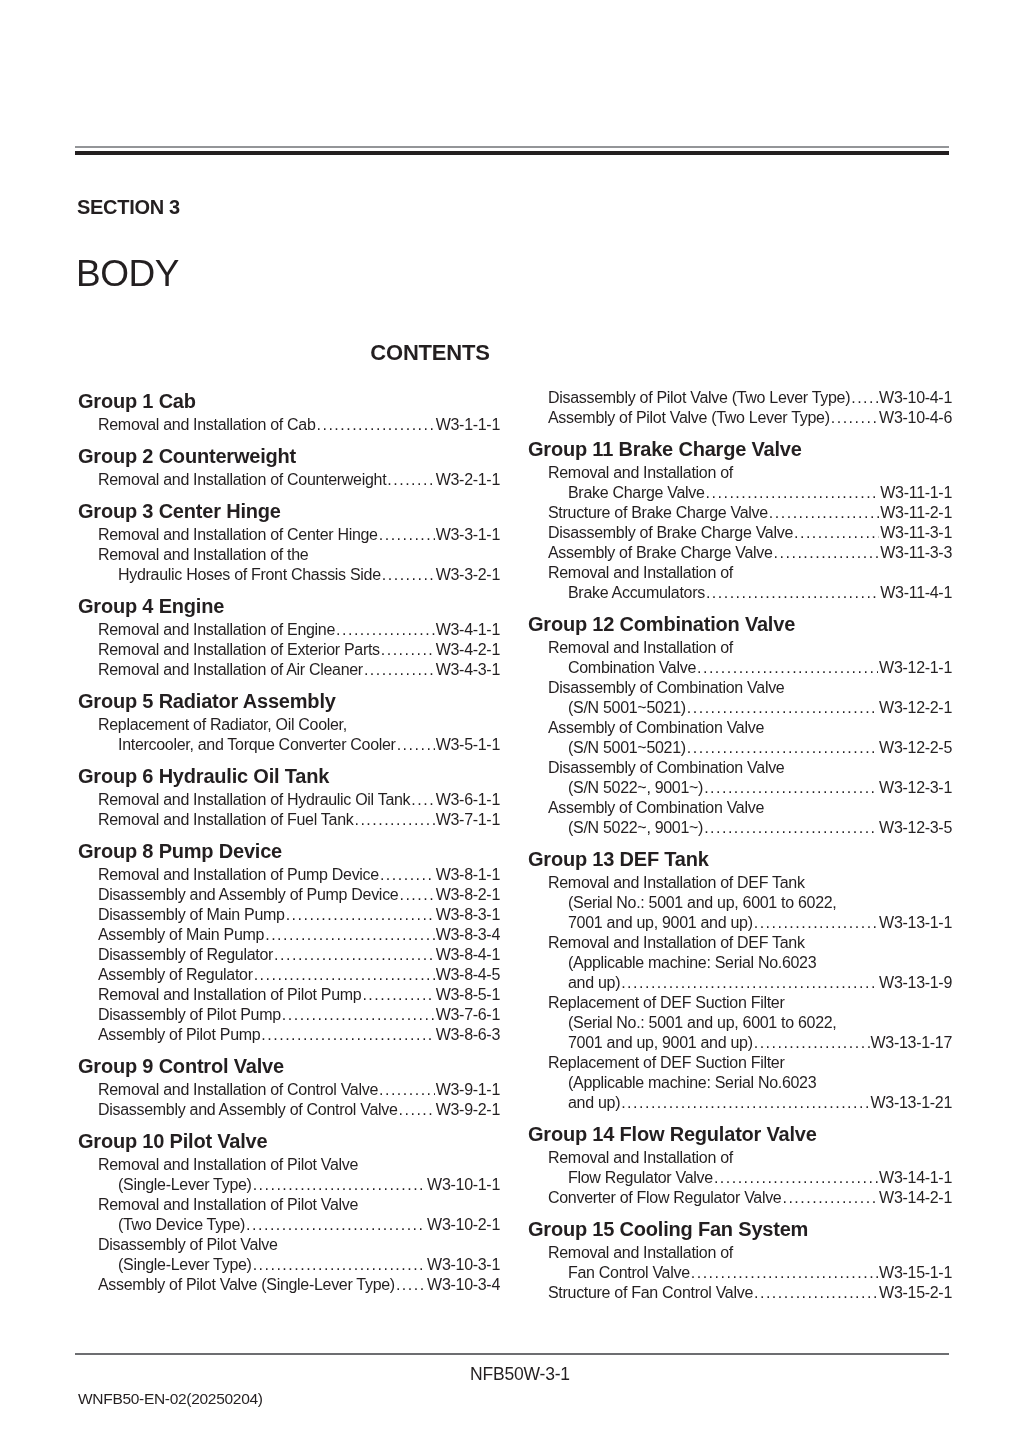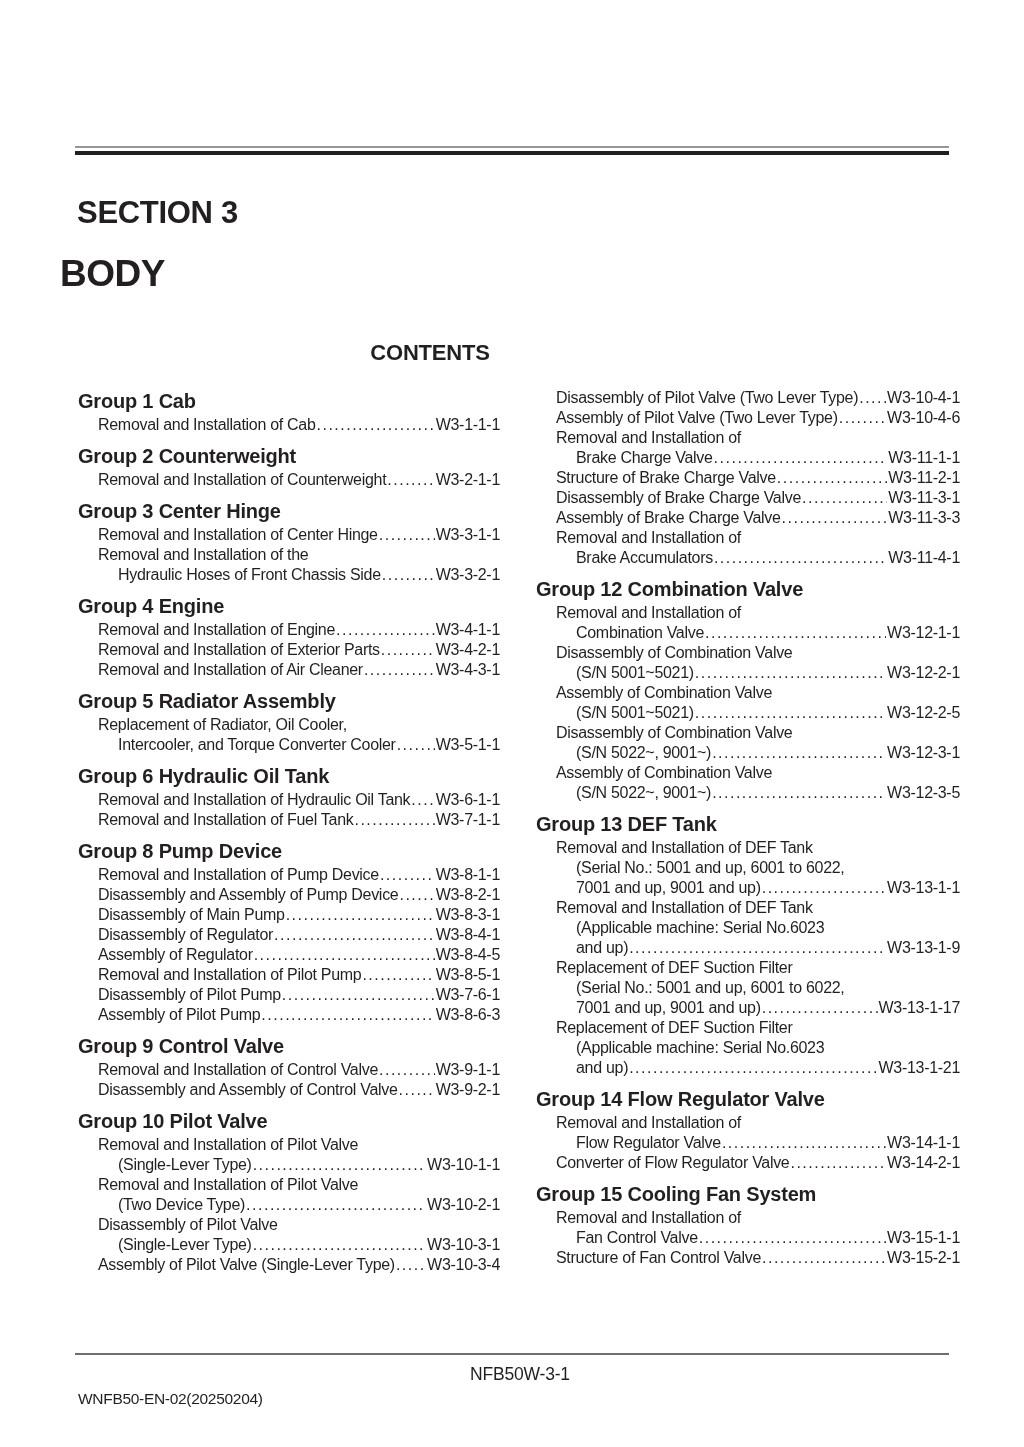--- a/index.html
+++ b/index.html
@@ -21,51 +21,51 @@
     content: "";
     display: block;
     height: 4px;
     margin-top: 3px;
     background: #231f20;
   }
   .section-label {
     position: absolute;
     top: 196px; left: 77px;
     margin: 0;
-    font-size: 31px;
+    font-size: 20px;
     font-weight: 700;
     letter-spacing: -0.3px;
     line-height: 1.1;
   }
   .section-title {
     position: absolute;
-    top: 254px; left: 60px;
+    top: 254px; left: 76px;
     margin: 0;
     font-size: 37px;
-    font-weight: 700;
+    font-weight: 400;
     letter-spacing: -0.5px;
     line-height: 1.1;
   }
   .contents-title {
     position: absolute;
     top: 340px; left: 0; width: 860px;
     text-align: center;
     font-size: 22px;
     font-weight: 700;
     letter-spacing: -0.2px;
   }
   .toc {
     position: absolute;
     top: 388px; left: 78px; width: 872px;
     display: flex;
     gap: 28px;
   }
   .toc-col { flex: 0 0 auto; }
   .toc-col.left  { width: 422px; }
-  .toc-col.right { width: 424px; margin-left: 8px; }
+  .toc-col.right { width: 424px; }
   .group-heading {
     font-size: 20px;
     font-weight: 700;
     letter-spacing: -0.2px;
     line-height: 22px;
     margin: 10px 0 3px 0;
     white-space: nowrap;
   }
   .toc-col .group-heading:first-child { margin-top: 2px; }
   .entry-line {
@@ -197,20 +197,25 @@
           <span class="entry-text">Disassembly and Assembly of Pump Device</span>
           <span class="dots"></span>
           <span class="page-ref">W3-8-2-1</span>
         </div>
         <div class="entry-line indent1">
           <span class="entry-text">Disassembly of Main Pump</span>
           <span class="dots"></span>
           <span class="page-ref">W3-8-3-1</span>
         </div>
         <div class="entry-line indent1">
+          <span class="entry-text">Assembly of Main Pump</span>
+          <span class="dots"></span>
+          <span class="page-ref">W3-8-3-4</span>
+        </div>
+        <div class="entry-line indent1">
           <span class="entry-text">Disassembly of Regulator</span>
           <span class="dots"></span>
           <span class="page-ref">W3-8-4-1</span>
         </div>
         <div class="entry-line indent1">
           <span class="entry-text">Assembly of Regulator</span>
           <span class="dots"></span>
           <span class="page-ref">W3-8-4-5</span>
         </div>
         <div class="entry-line indent1">
@@ -274,20 +279,21 @@
         <div class="entry-line indent1">
           <span class="entry-text">Disassembly of Pilot Valve (Two Lever Type)</span>
           <span class="dots"></span>
           <span class="page-ref">W3-10-4-1</span>
         </div>
         <div class="entry-line indent1">
           <span class="entry-text">Assembly of Pilot Valve (Two Lever Type)</span>
           <span class="dots"></span>
           <span class="page-ref">W3-10-4-6</span>
         </div>
+        <div class="group-heading">Group 11 Brake Charge Valve</div>
         <div class="entry-line indent1">
           <span class="entry-text">Removal and Installation of</span>
         </div>
         <div class="entry-line indent2">
           <span class="entry-text">Brake Charge Valve</span>
           <span class="dots"></span>
           <span class="page-ref">W3-11-1-1</span>
         </div>
         <div class="entry-line indent1">
           <span class="entry-text">Structure of Brake Charge Valve</span>

